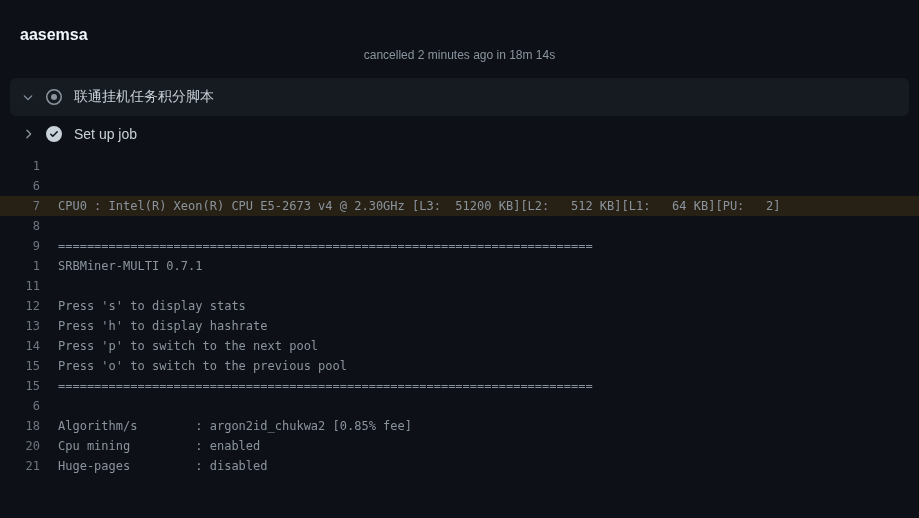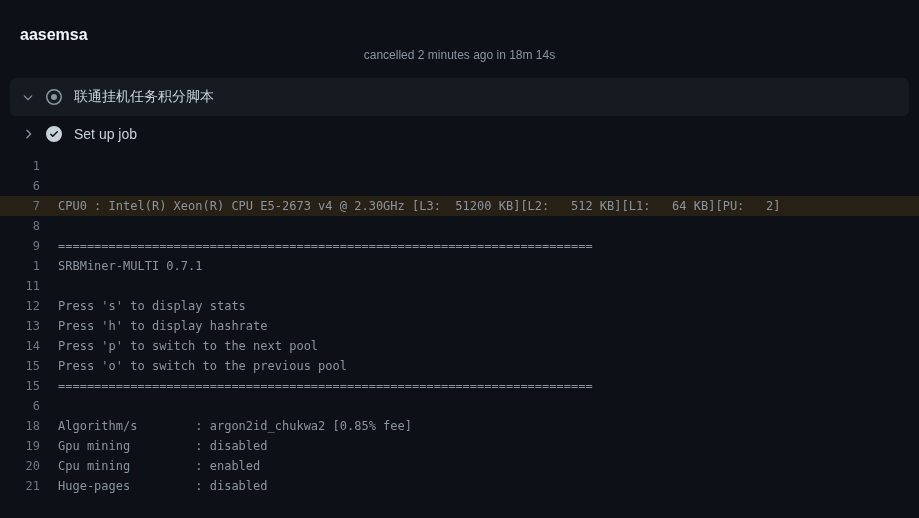--- a/index.html
+++ b/index.html
@@ -201,24 +201,20 @@
       </div>
       <div class="log-line">
         <span class="line-number">6</span>
         <span class="line-content"></span>
       </div>
       <div class="log-line">
         <span class="line-number">18</span>
         <span class="line-content">Algorithm/s        : argon2id_chukwa2 [0.85% fee]</span>
       </div>
       <div class="log-line">
-        <span class="line-number">19</span>
-        <span class="line-content">Gpu mining         : disabled</span>
-      </div>
-      <div class="log-line">
         <span class="line-number">20</span>
         <span class="line-content">Cpu mining         : enabled</span>
       </div>
       <div class="log-line">
         <span class="line-number">21</span>
         <span class="line-content">Huge-pages         : disabled</span>
       </div>
     </div>
 </div>
 

